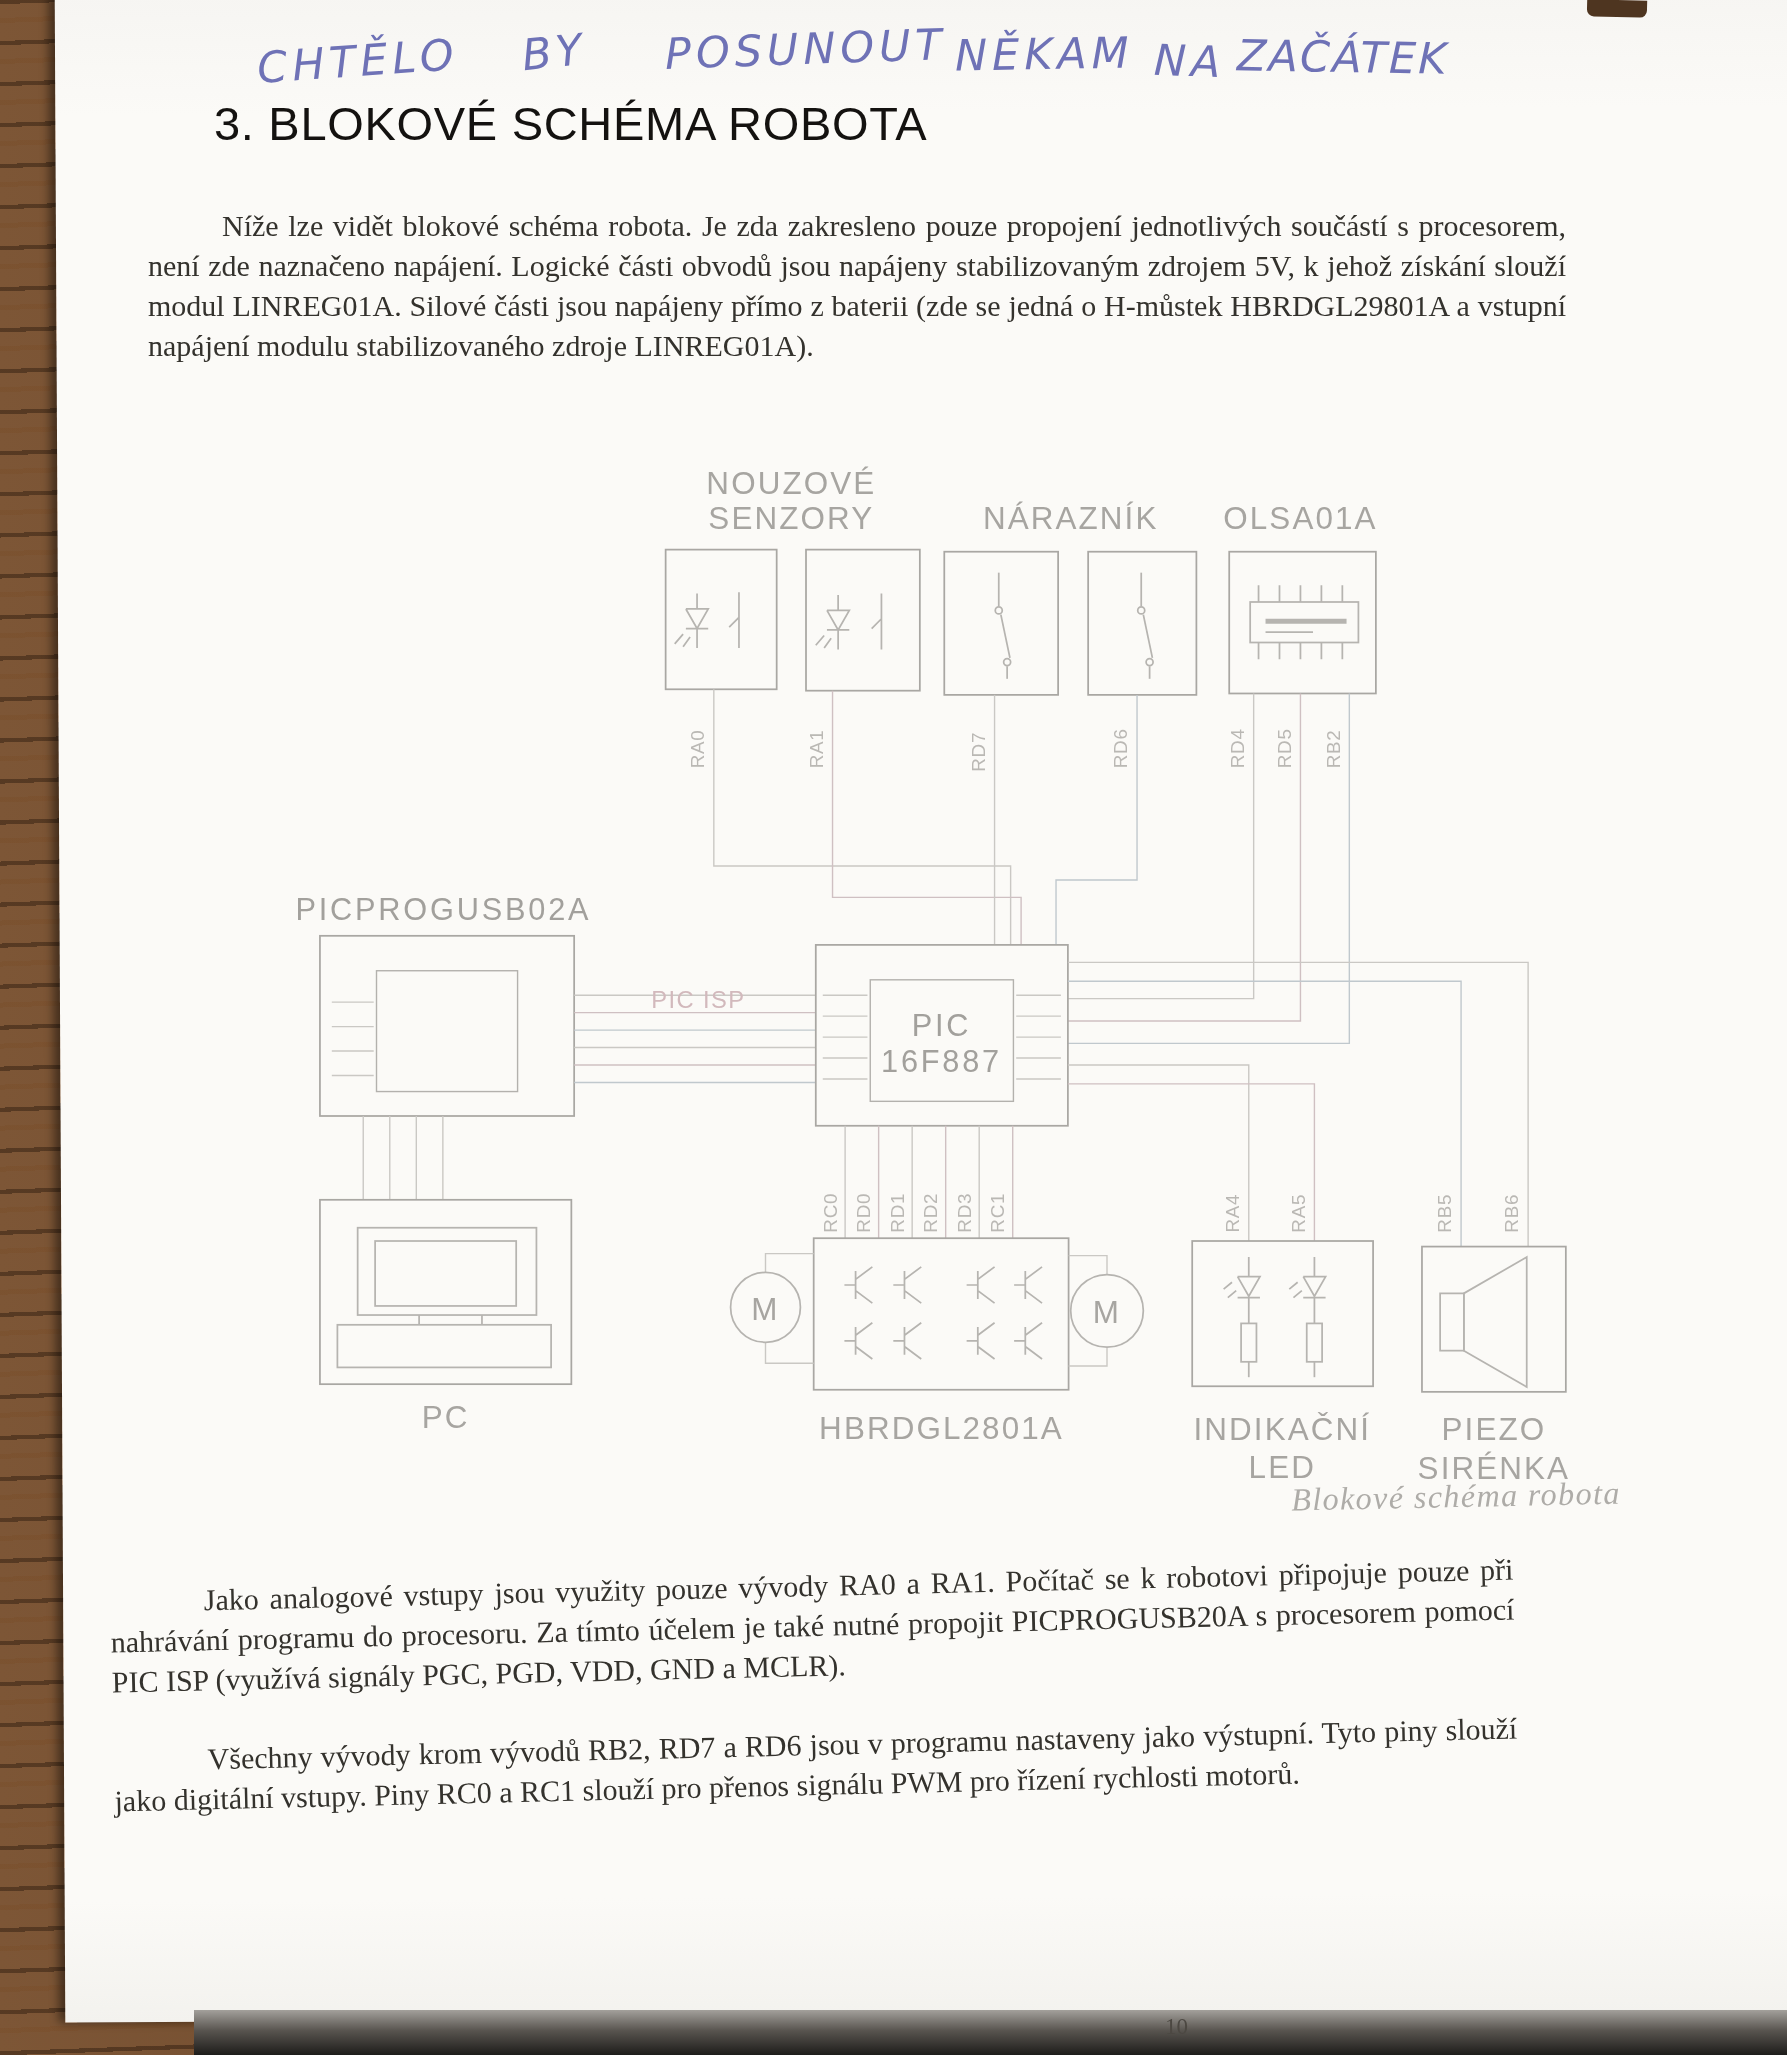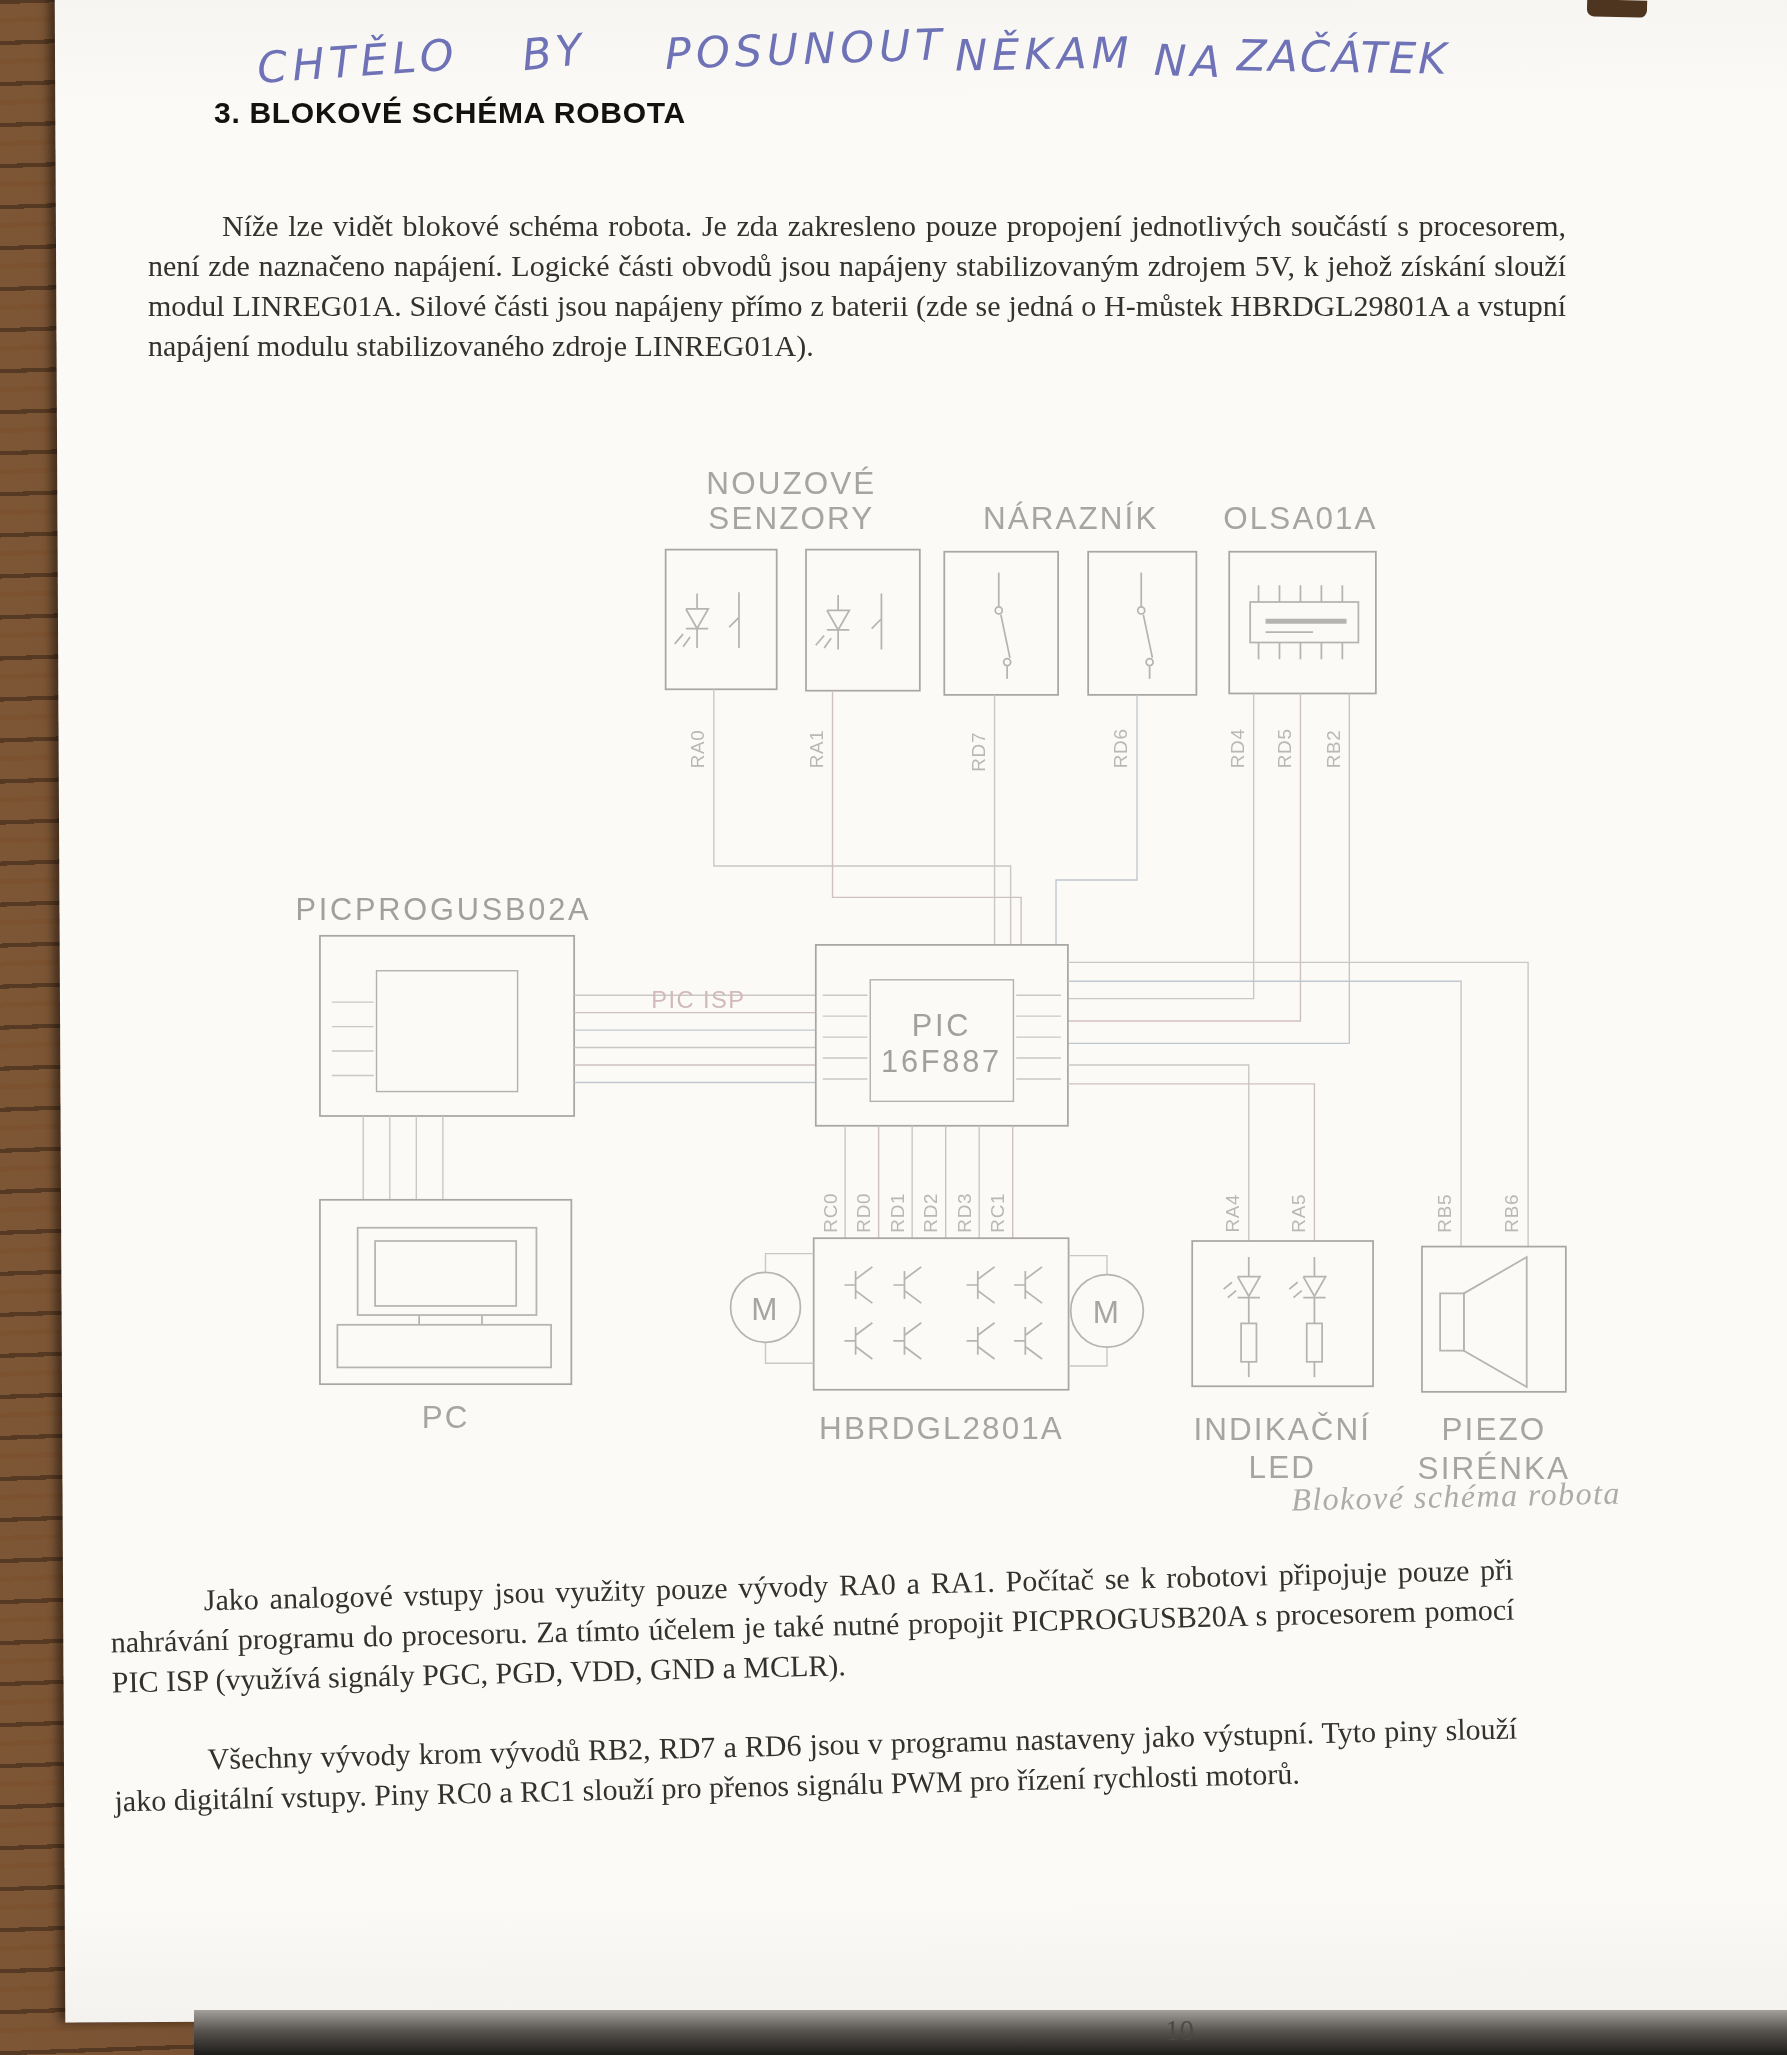--- a/index.html
+++ b/index.html
@@ -24,33 +24,33 @@
   .scan-strip{
     position:absolute;left:194px;top:2010px;width:1594px;height:46px;
     background:linear-gradient(180deg,#a3a09b 0%, #58544f 45%, #1b1a18 100%);
   }
   .hand-word{
     position:absolute;font-family:"DejaVu Sans",sans-serif;font-style:italic;
     font-size:43px;letter-spacing:4.9px;color:#5c60ae;opacity:.88;white-space:nowrap;
   }
   .heading{
     position:absolute;left:214px;top:96px;
-    font-family:"Liberation Sans",sans-serif;font-weight:700;font-size:30px;
+    font-family:"Liberation Sans",sans-serif;font-weight:400;font-size:47px;
     letter-spacing:0.7px;color:#141210;white-space:nowrap;
   }
   .para{
     font-size:30px;line-height:40px;color:#34322d;text-align:justify;
   }
   .para1{position:absolute;left:148px;top:186px;width:1418px;text-indent:74px;margin-top:20px;}
   .bottom-block{position:absolute;left:112px;top:1566px;width:1404px;transform:rotate(-1.35deg);}
   .bottom-block .para{text-indent:94px;}
   .bottom-block .para + .para{margin-top:39px;}
   .pagenum{
     position:absolute;left:1165px;top:2014px;font-family:"Liberation Serif",serif;
-    font-size:29px;color:#4c4842;z-index:5;
+    font-size:23px;color:#4c4842;z-index:5;
   }
   svg.diagram{position:absolute;left:0;top:0;z-index:3;}
   .bx{stroke:#a9a7a3;stroke-width:2.5;fill:none;}
   .in{stroke:#b3b1ad;stroke-width:2;fill:none;}
   .w{stroke:#cac8c4;stroke-width:2;fill:none;}
   .wp{stroke:#cfc0c2;stroke-width:2;fill:none;}
   .wb{stroke:#c0c8cd;stroke-width:2;fill:none;}
   .ic{stroke:#b6b4b0;stroke-width:2.5;fill:none;}
   .icf{fill:#b6b4b0;stroke:none;}
   .dlabel{font-family:"Liberation Sans",sans-serif;font-size:45px;letter-spacing:3px;fill:#a7a5a1;}

